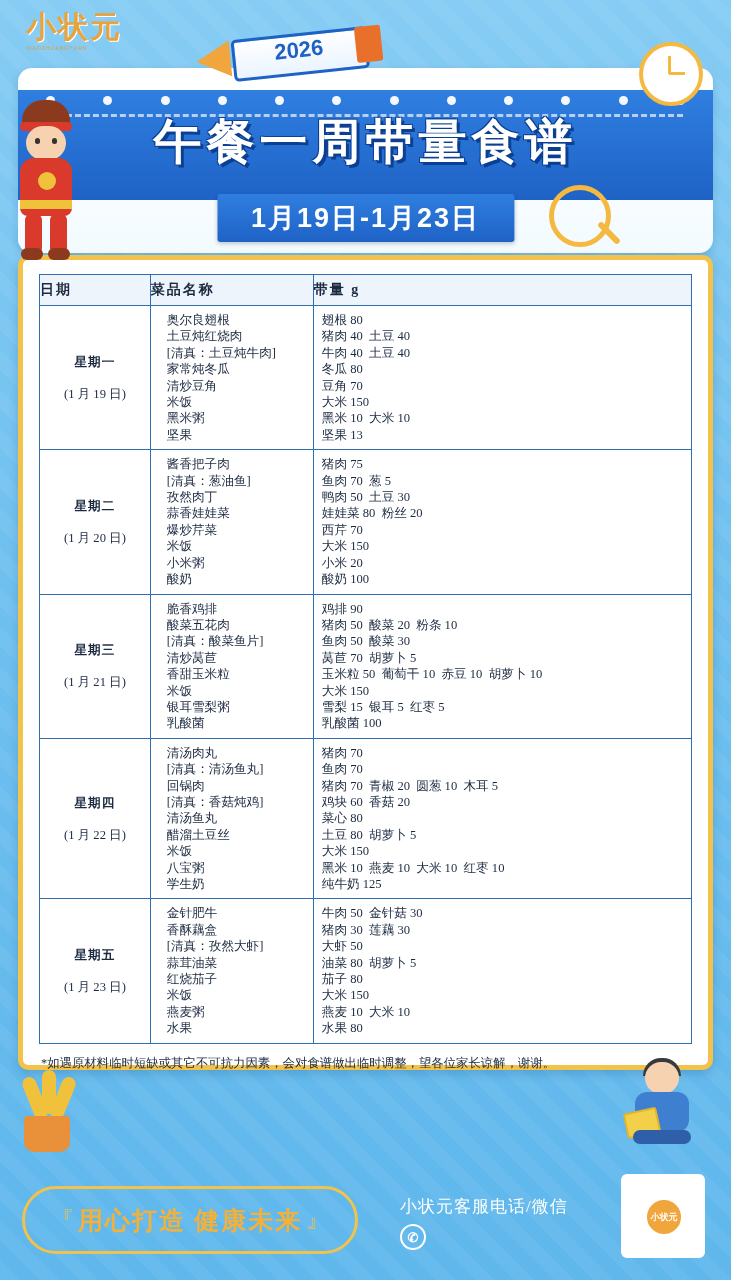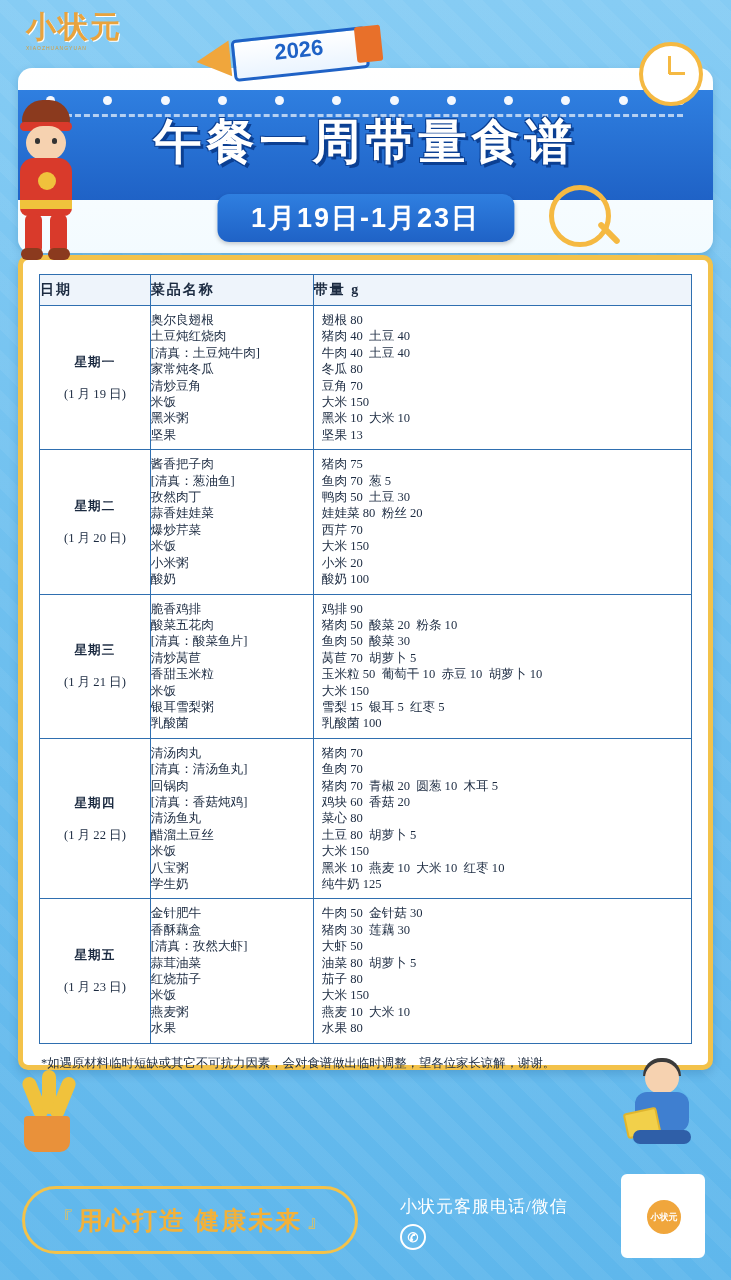--- a/index.html
+++ b/index.html
@@ -64,21 +64,21 @@
     font-weight:bold;
     font-size:48px;
     letter-spacing:5px;
     color:#ffffff;
     text-shadow:3px 3px 0 #0b3f92, -1px -1px 0 #0b3f92, 1px -1px 0 #0b3f92, -1px 1px 0 #0b3f92;
   }
   .date-ribbon{
     position:absolute; left:50%; transform:translateX(-50%); top:126px;
     background:linear-gradient(180deg,#2f7fe0,#1f62c6);
     color:#fff; font-weight:bold; font-size:27px; letter-spacing:2px;
-    padding:6px 34px; border-radius:12px;
+    padding:6px 34px; border-radius:3px;
     box-shadow:0 2px 4px rgba(0,0,0,.2);
   }
   .pencil{
     position:absolute; left:196px; top:26px; width:190px; height:52px;
     transform:rotate(-6deg);
     z-index:5;
   }
   .pencil-body{
     position:absolute; left:36px; top:8px; width:130px; height:36px;
     background:linear-gradient(180deg,#fff 0%,#eaf4ff 100%);
@@ -145,21 +145,21 @@
     width:100%; border-collapse:collapse;
     font-family:"Liberation Serif", serif;
     font-size:12.6px; color:#1b2a40;
   }
   th, td{ border:1px solid #2f6fb0; vertical-align:middle;}
   thead th{
     background:#eef4fb; text-align:left; font-weight:bold;
     font-size:14px; padding:6px 0; letter-spacing:2px;
   }
   .col-date{ width:17%; text-align:center; line-height:26px;}
-  .col-dish{ width:25%; padding:6px 0;}
+  .col-dish{ width:25%; padding:6px 16px;}
   .col-amt{ width:58%; padding:6px 8px;}
   .cell-lines div{ line-height:16.4px; white-space:pre;}
   .day-name{ font-weight:bold; letter-spacing:1px;}
   .day-date{ margin-top:6px;}
   .note{
     margin-top:8px; font-family:"Liberation Serif", serif;
     font-size:12.4px; color:#1b2a40; line-height:19px; padding:2px 2px;
   }
 
   

